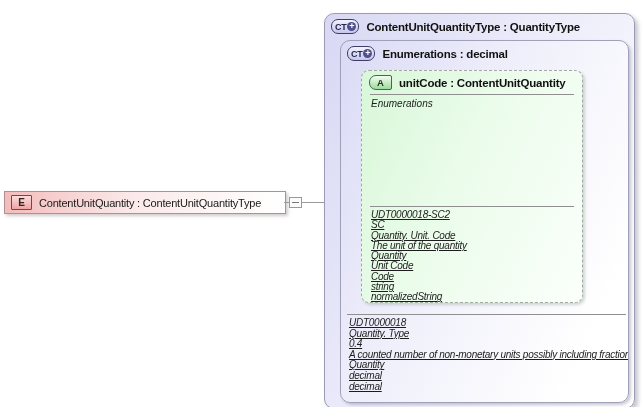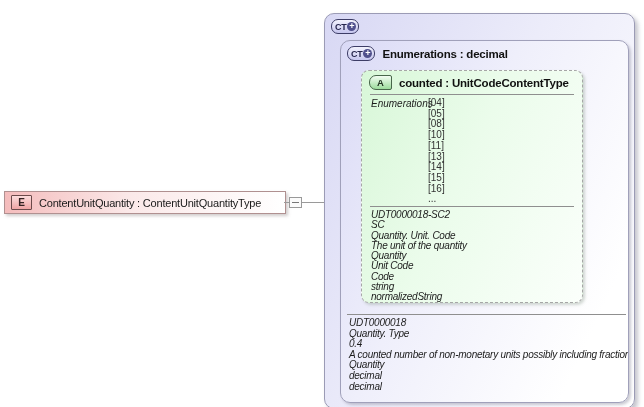--- a/index.html
+++ b/index.html
@@ -77,21 +77,21 @@
     display:flex;align-items:center;justify-content:center;
   }
   .sep{position:absolute;left:8px;right:8px;height:1px;background:#8f8f8f;}
   .attr-sep1{top:23px;}
   .attr-sep2{top:135px;}
   .enum-row{position:absolute;top:27px;left:9px;right:6px;display:flex;}
   .enum-label{font-style:italic;font-size:10px;color:#1c1c1c;width:57px;flex:0 0 auto;}
   .enum-values{font-size:10px;color:#333333;line-height:10.7px;}
   .enum-values span{display:block;}
   .annot{font-style:italic;font-size:10px;color:#1c1c1c;letter-spacing:-0.25px;white-space:nowrap;}
-  .annot span{display:block;}
+  .annot span{display:block;text-decoration:underline;}
   .attr-annot{position:absolute;top:139px;left:9px;line-height:10.3px;}
   .inner-sep{position:absolute;left:6px;right:2px;top:273px;height:1px;background:#8f8f8f;}
   .inner-annot{position:absolute;top:277px;left:8px;line-height:10.6px;}
 </style>
 </head>
 <body>
 
 <div class="canvas">
 
   <div class="element-box">
@@ -103,52 +103,41 @@
   <div class="collapse-handle">
       <span class="dash"></span>
     </div>
 
   <div class="ct-outer">
     <div class="box-header">
       <span class="ct-badge">
         <span class="ct-txt">CT</span>
         <span class="plus">+</span>
       </span>
+      <span class="box-title">ContentUnitQuantityType : QuantityType</span>
     </div>
 
     <div class="ct-inner">
       <div class="box-header">
         <span class="ct-badge">
           <span class="ct-txt">CT</span>
           <span class="plus">+</span>
         </span>
         <span class="box-title">Enumerations : decimal</span>
       </div>
 
       <div class="attr-box">
         <div class="box-header" style="left:7px;top:4px;">
           <span class="a-badge">A</span>
-          <span class="box-title">counted : UnitCodeContentType</span>
+          <span class="box-title">unitCode : ContentUnitQuantity</span>
         </div>
         <div class="sep attr-sep1"></div>
 
         <div class="enum-row">
           <span class="enum-label">Enumerations</span>
-          <div class="enum-values">
-            <span>[04]</span>
-            <span>[05]</span>
-            <span>[08]</span>
-            <span>[10]</span>
-            <span>[11]</span>
-            <span>[13]</span>
-            <span>[14]</span>
-            <span>[15]</span>
-            <span>[16]</span>
-            <span>...</span>
-          </div>
         </div>
 
         <div class="sep attr-sep2"></div>
 
         <div class="annot attr-annot">
           <span>UDT0000018-SC2</span>
           <span>SC</span>
           <span>Quantity. Unit. Code</span>
           <span>The unit of the quantity</span>
           <span>Quantity</span>

